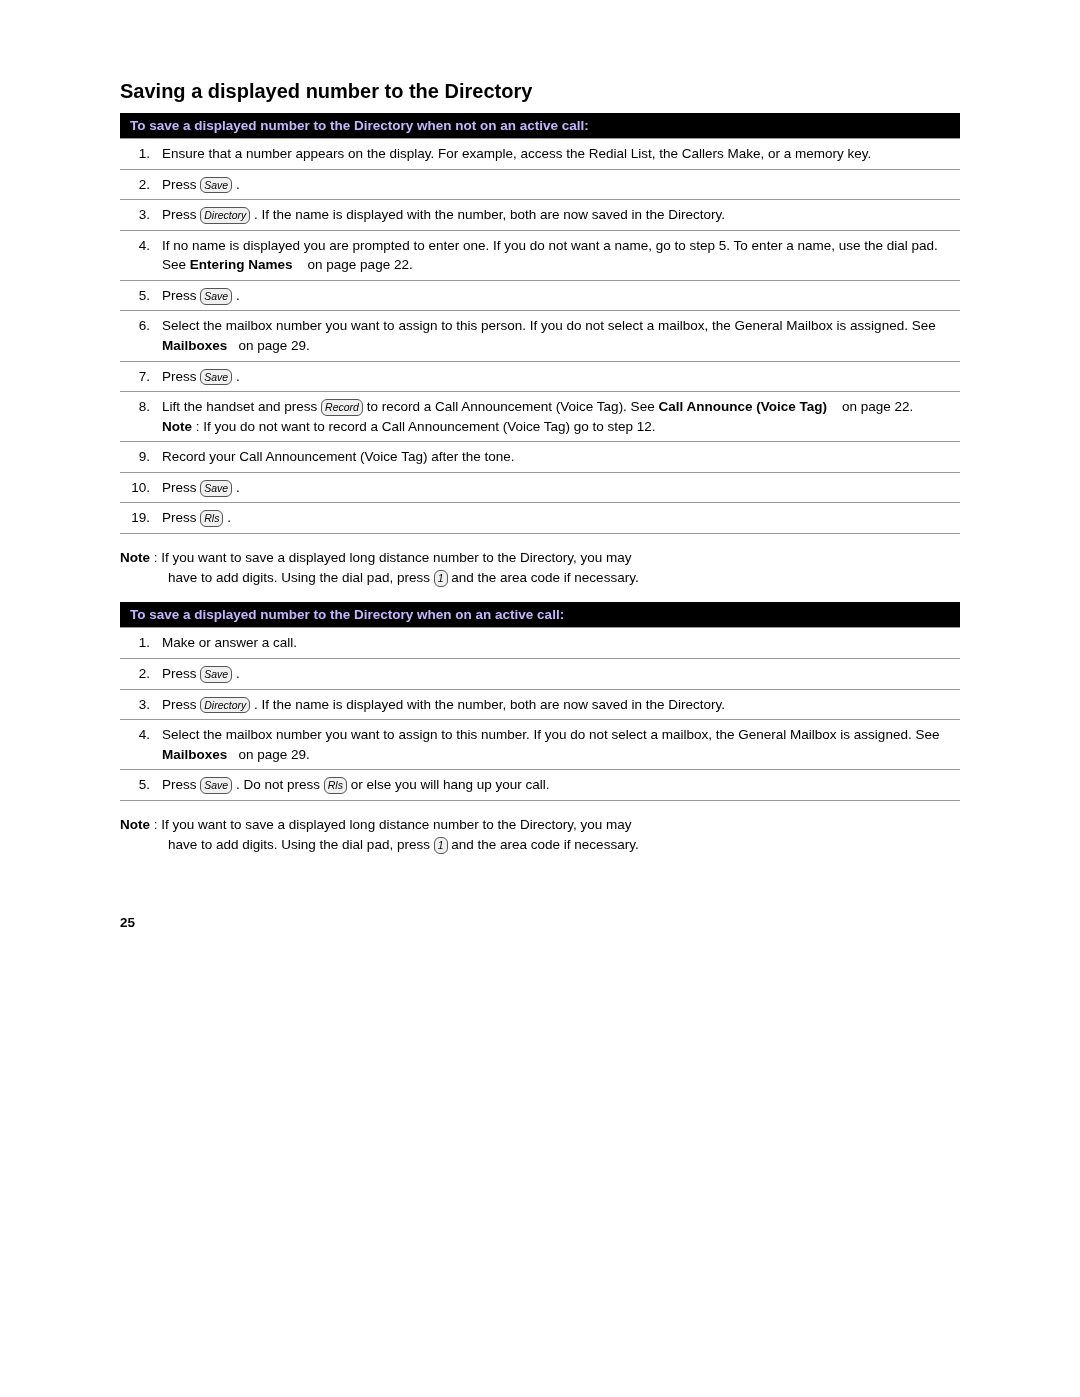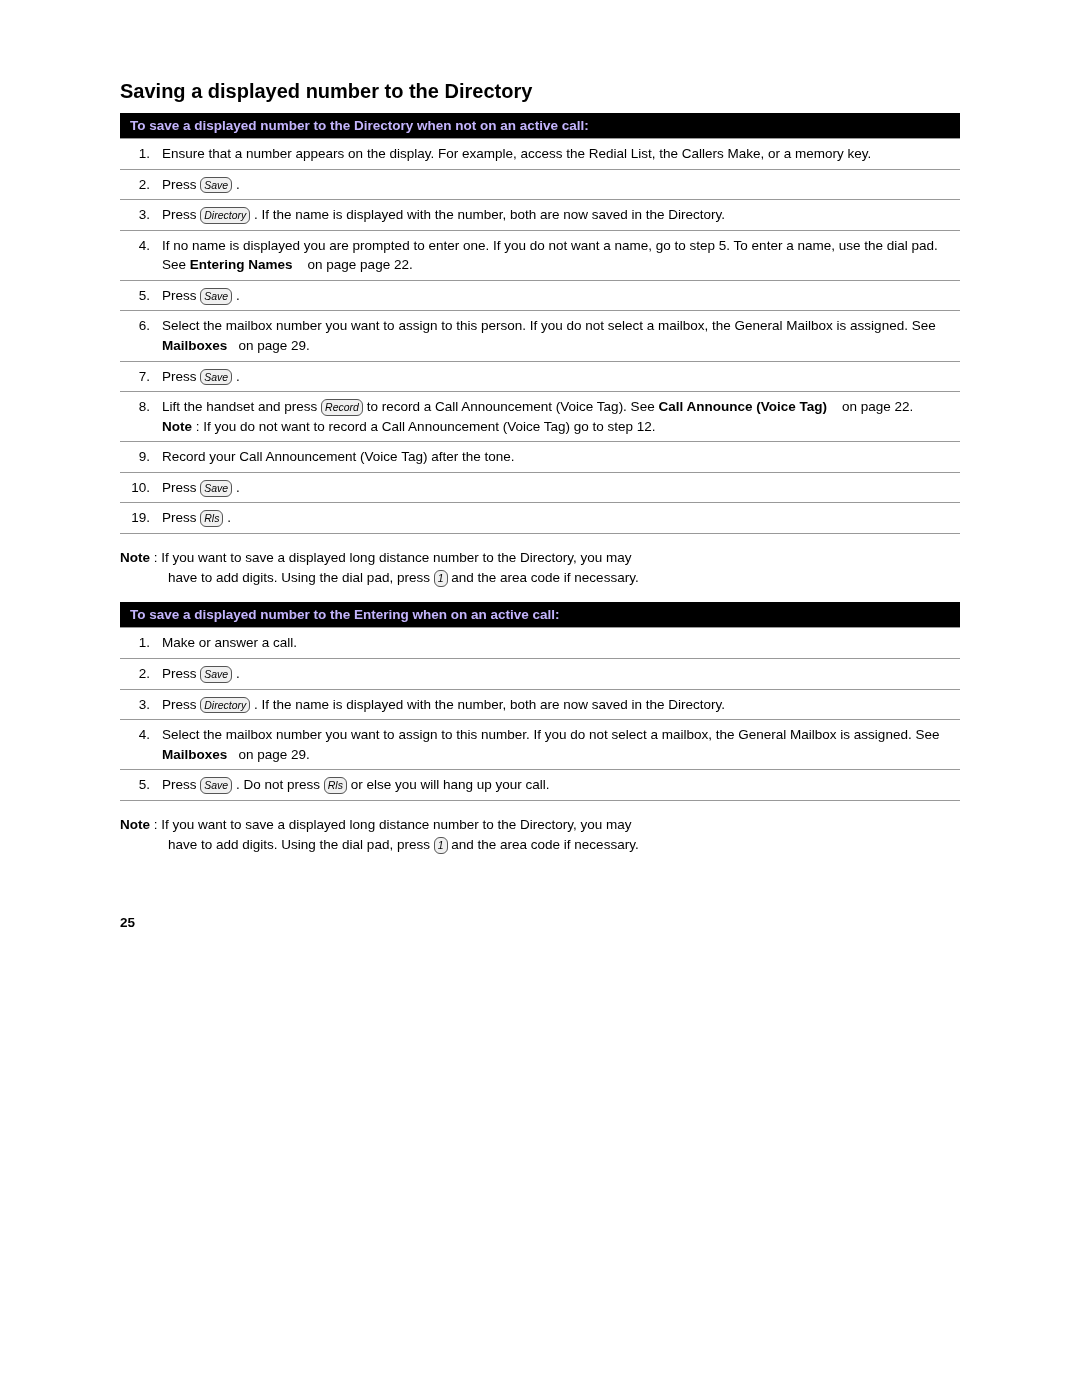--- a/index.html
+++ b/index.html
@@ -150,21 +150,21 @@
     <td class="step-content">Press <span class="key-btn">Rls</span> .</td>
   </tr>
 </tbody>
   </table>
 
 <div class="note-block">
   <span class="note-label">Note</span> : If you want to save a displayed long distance number to the Directory, you may<br>
   <span class="note-indent">have to add digits. Using the dial pad, press <span class="key-btn">1</span> and the area code if necessary.</span>
 </div>
 
-<div class="section-header">To save a displayed number to the Entering when on an active call:</div>
+<div class="section-header">To save a displayed number to the Directory when on an active call:</div>
 <table class="steps-table">
 
   <tbody>
       <tr>
     <td class="step-num">1.</td>
     <td class="step-content">Make or answer a call.</td>
   </tr>
 
   <tr>
     <td class="step-num">2.</td>

